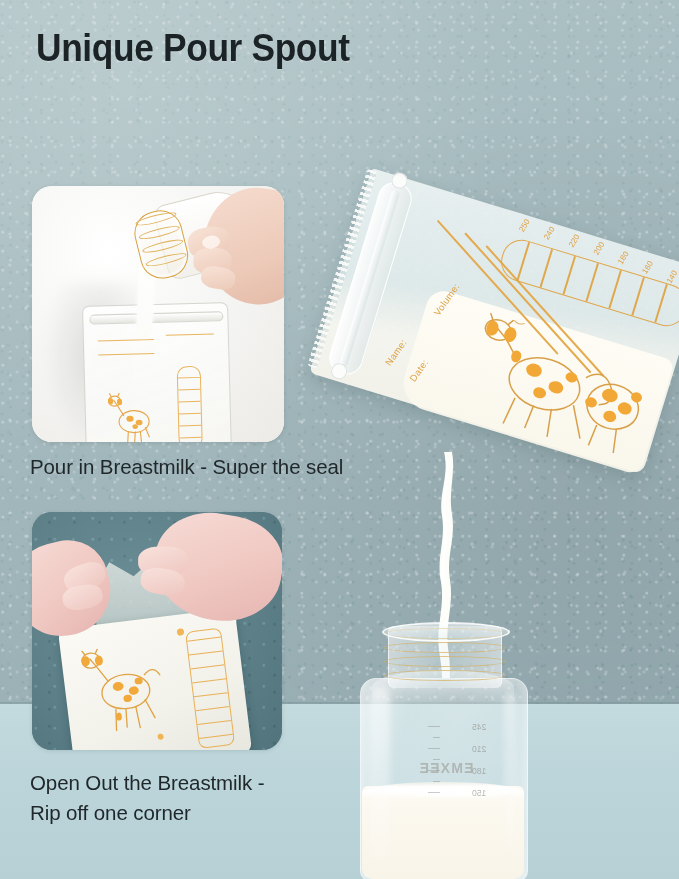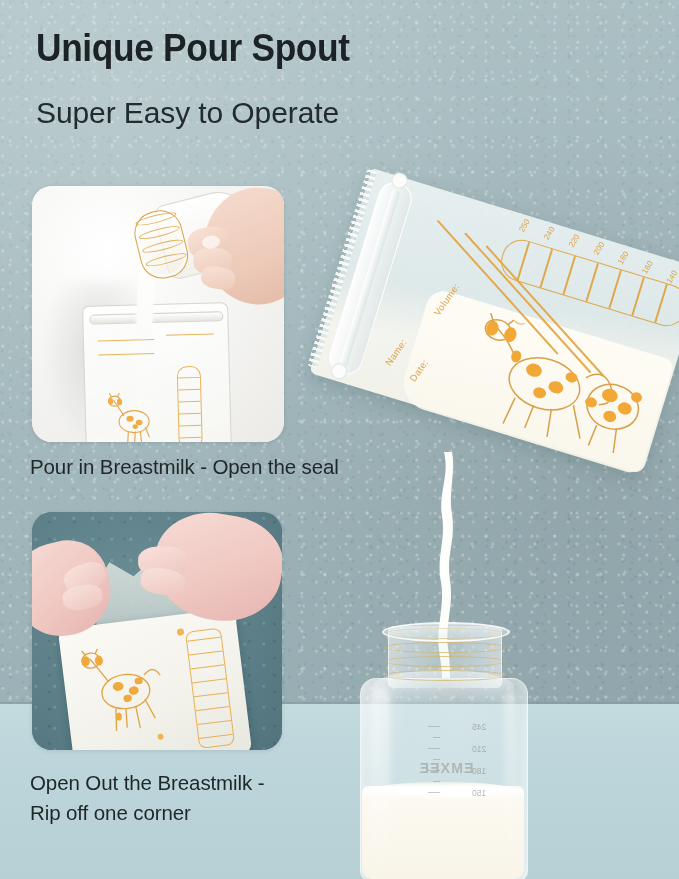--- a/index.html
+++ b/index.html
@@ -323,21 +323,20 @@
 
 <div class="stage">
 
   <div class="wall">
     <div class="wall-tex"></div>
   </div>
   <div class="table-edge"></div>
   <div class="table"></div>
 
   <div class="title">Unique Pour Spout</div>
-  <div class="subtitle">Super Easy to Operate</div>
 
   <div class="panel panel1">
     <div class="p1-bg"></div>
     <div class="p1-shadow"></div>
 
     <div class="p1-bag">
       <div class="zip"></div>
       <div class="lbl l1"></div>
       <div class="lbl l2"></div>
       <div class="lbl l3"></div>
@@ -379,21 +378,21 @@
     </div>
 
     <div class="p1-hand">
       <div class="f f1"></div>
       <div class="f f2"></div>
       <div class="f f3"></div>
       <div class="nail"></div>
     </div>
   </div>
 
-  <div class="cap cap1">Pour in Breastmilk - Open the seal</div>
+  <div class="cap cap1">Pour in Breastmilk - Super the seal</div>
 
   <div class="panel panel2">
     <div class="p2-bg"></div>
     <div class="p2-tex"></div>
 
     <div class="p2-bagtop"></div>
 
     <div class="p2-bag">
       <div class="ladder">
         <i style="top:8px"></i>

